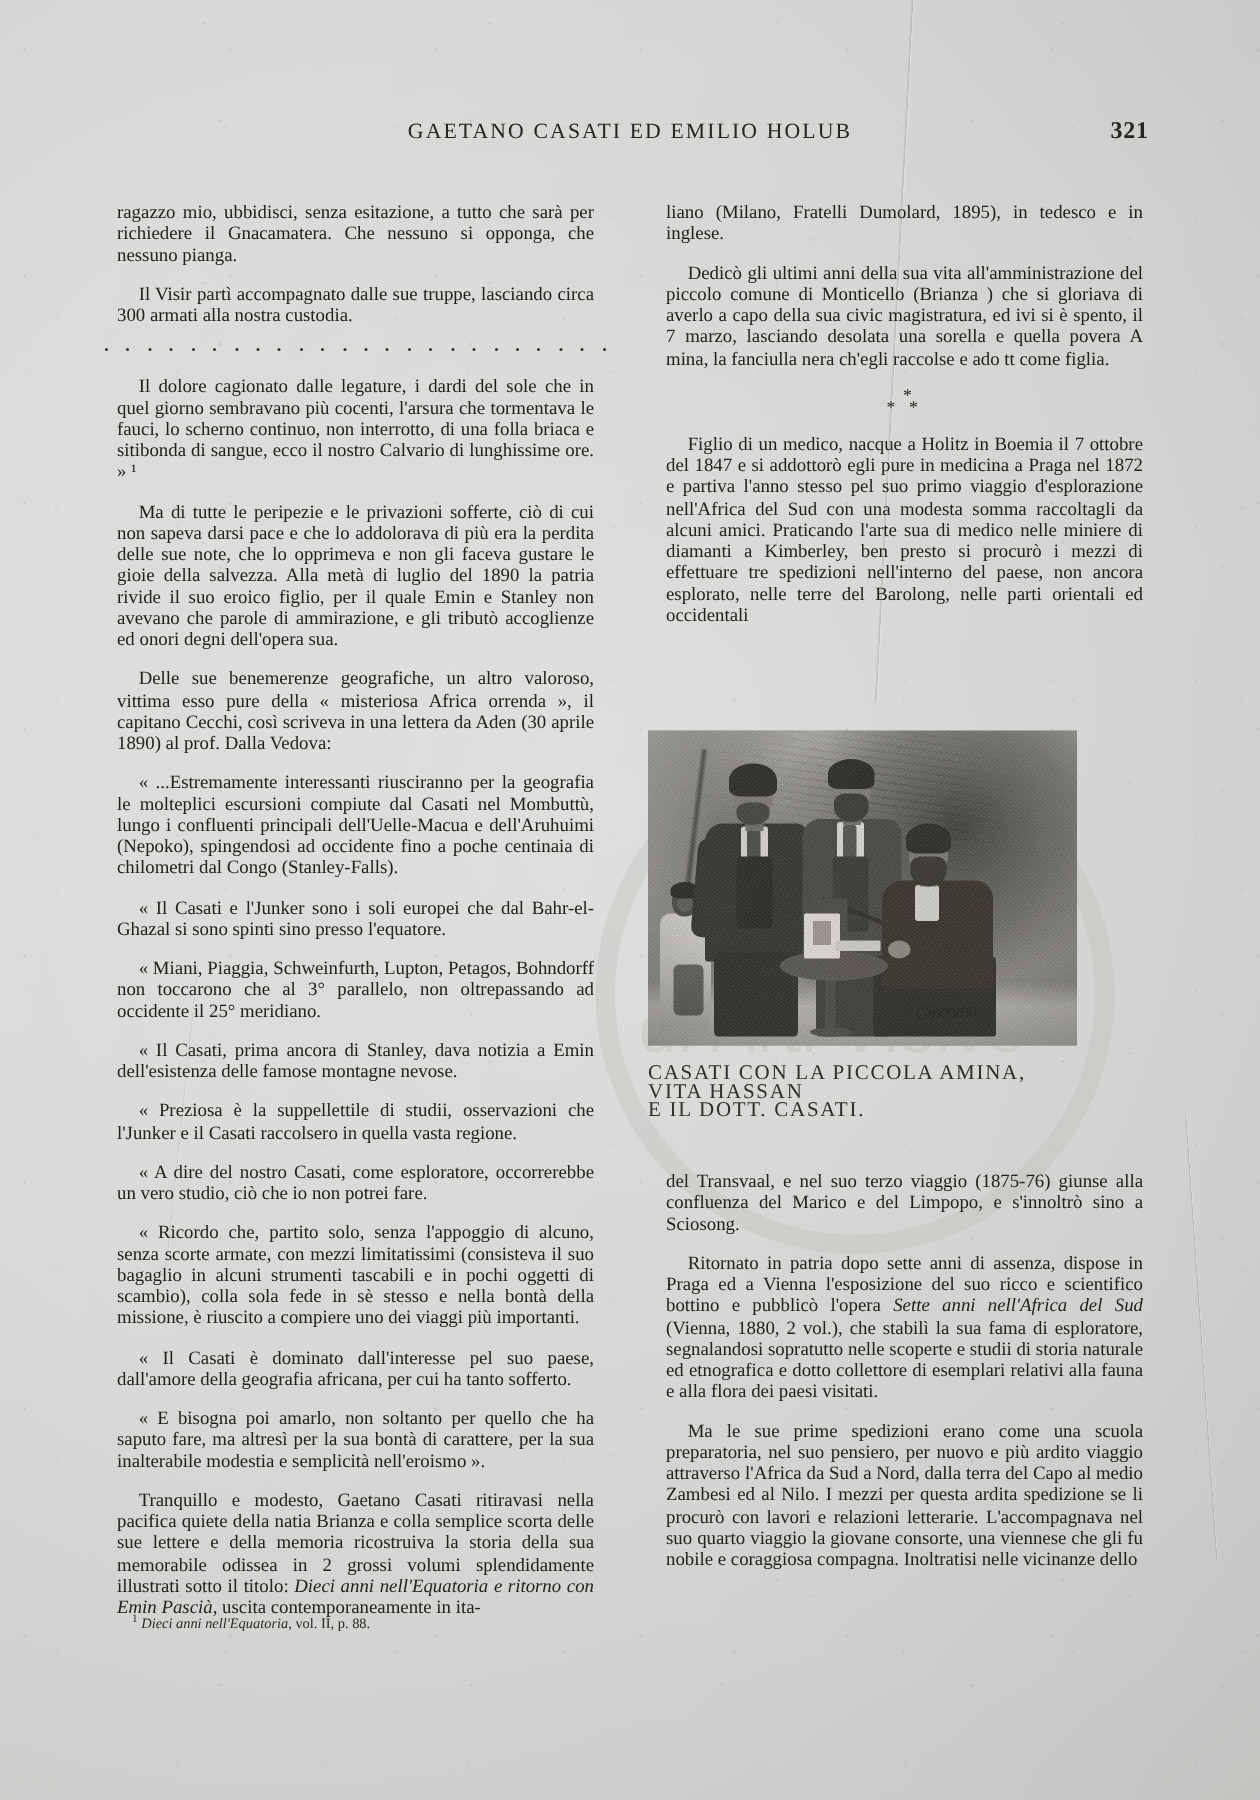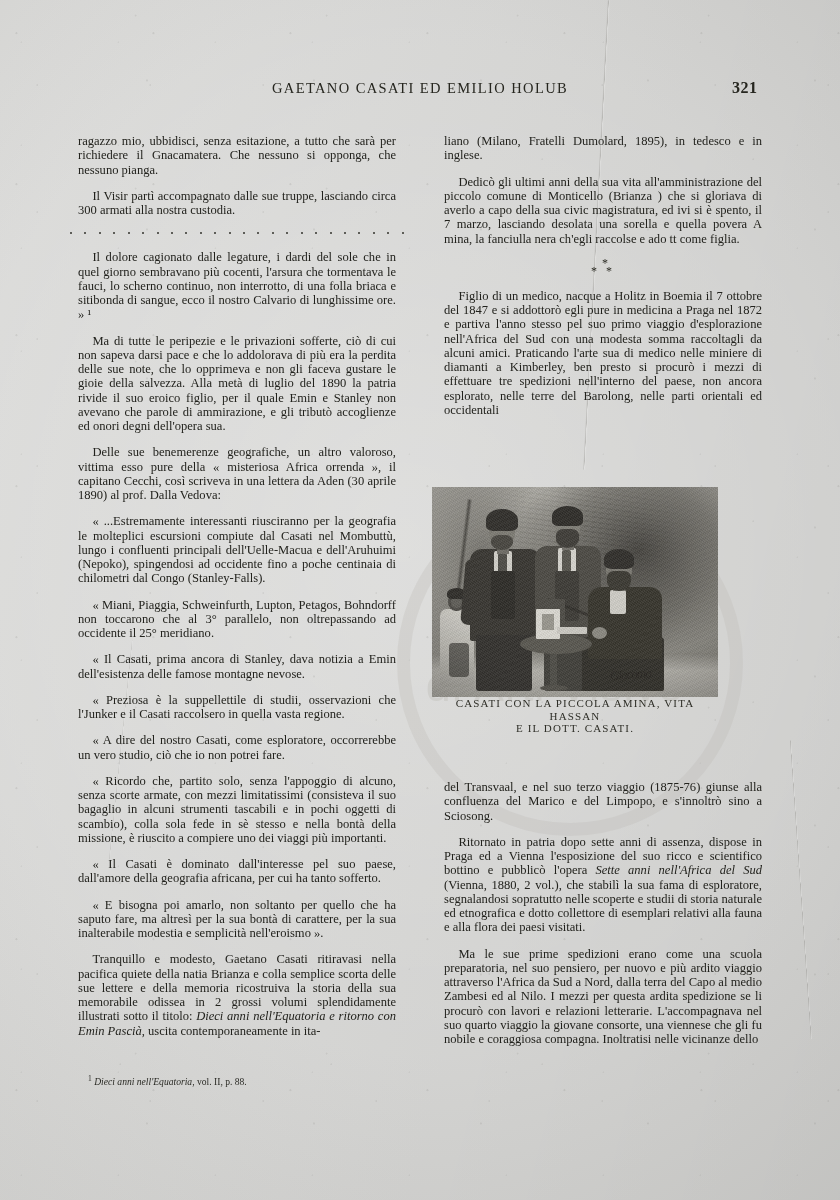--- a/index.html
+++ b/index.html
@@ -86,21 +86,21 @@
   #running-head {
     flex: 1;
     text-align: center;
     font-size: 14.5px;
     letter-spacing: 1.4px;
     color: #26261f;
     padding-left: 42px;
   }
   #folio {
     width: 42px;
-    text-align: left;
+    text-align: center;
     font-size: 16px;
     font-weight: bold;
     letter-spacing: .5px;
     color: #26261f;
   }
 
   
   .column {
     position: absolute;
     top: 122px;
@@ -266,23 +266,22 @@
     background-image:
       repeating-linear-gradient(37deg, rgba(255,255,255,.16) 0 1px, rgba(0,0,0,.13) 1px 2px),
       repeating-linear-gradient(118deg, rgba(255,255,255,.10) 0 1px, rgba(0,0,0,.10) 1px 2px);
   }
   .photo-vig {
     inset: 0;
     background: radial-gradient(ellipse 78% 82% at 50% 48%, rgba(0,0,0,0) 55%, rgba(30,28,24,.22) 100%);
   }
 
   #figure-caption {
-    margin-top: 0;
-    text-align: center;
-    font-size: 11px;
+    margin-top: 13px;
+    font-size: 14px;
     line-height: 12.5px;
     letter-spacing: 1.15px;
     color: #2f2f28;
     font-family: "Liberation Serif", serif;
   }
 </style>
 </head>
 <body>
 
 <div id="page">
@@ -334,20 +333,21 @@
           <span></span>
           <span></span>
           <span></span>
           <span></span>
       </div>
 
       <p>Il dolore cagionato dalle legature, i dardi del sole che in quel giorno sembravano più cocenti, l'arsura che tormentava le fauci, lo scherno continuo, non interrotto, di una folla briaca e sitibonda di sangue, ecco il nostro Calvario di lunghissime ore. » ¹</p>
       <p>Ma di tutte le peripezie e le privazioni sofferte, ciò di cui non sapeva darsi pace e che lo addolorava di più era la perdita delle sue note, che lo opprimeva e non gli faceva gustare le gioie della salvezza. Alla metà di luglio del 1890 la patria rivide il suo eroico figlio, per il quale Emin e Stanley non avevano che parole di ammirazione, e gli tributò accoglienze ed onori degni dell'opera sua.</p>
       <p>Delle sue benemerenze geografiche, un altro valoroso, vittima esso pure della « misteriosa Africa orrenda », il capitano Cecchi, così scriveva in una lettera da Aden (30 aprile 1890) al prof. Dalla Vedova:</p>
       <p>« ...Estremamente interessanti riusciranno per la geografia le molteplici escursioni compiute dal Casati nel Mombuttù, lungo i confluenti principali dell'Uelle-Macua e dell'Aruhuimi (Nepoko), spingendosi ad occidente fino a poche centinaia di chilometri dal Congo (Stanley-Falls).</p>
+      <p>« Il Casati e l'Junker sono i soli europei che dal Bahr-el-Ghazal si sono spinti sino presso l'equatore.</p>
       <p>« Miani, Piaggia, Schweinfurth, Lupton, Petagos, Bohndorff non toccarono che al 3° parallelo, non oltrepassando ad occidente il 25° meridiano.</p>
       <p>« Il Casati, prima ancora di Stanley, dava notizia a Emin dell'esistenza delle famose montagne nevose.</p>
       <p>« Preziosa è la suppellettile di studii, osservazioni che l'Junker e il Casati raccolsero in quella vasta regione.</p>
       <p>« A dire del nostro Casati, come esploratore, occorrerebbe un vero studio, ciò che io non potrei fare.</p>
       <p>« Ricordo che, partito solo, senza l'appoggio di alcuno, senza scorte armate, con mezzi limitatissimi (consisteva il suo bagaglio in alcuni strumenti tascabili e in pochi oggetti di scambio), colla sola fede in sè stesso e nella bontà della missione, è riuscito a compiere uno dei viaggi più importanti.</p>
       <p>« Il Casati è dominato dall'interesse pel suo paese, dall'amore della geografia africana, per cui ha tanto sofferto.</p>
       <p>« E bisogna poi amarlo, non soltanto per quello che ha saputo fare, ma altresì per la sua bontà di carattere, per la sua inalterabile modestia e semplicità nell'eroismo ».</p>
 
       <p><span>Tranquillo e modesto, Gaetano Casati ritiravasi nella pacifica quiete della natia Brianza e colla semplice scorta delle sue lettere e della memoria ricostruiva la storia della sua memorabile odissea in 2 grossi volumi splendidamente illustrati sotto il titolo: </span><i>Dieci anni nell'Equatoria e ritorno con Emin Pascià</i><span>, uscita contemporaneamente in ita-</span></p>
     </div>

